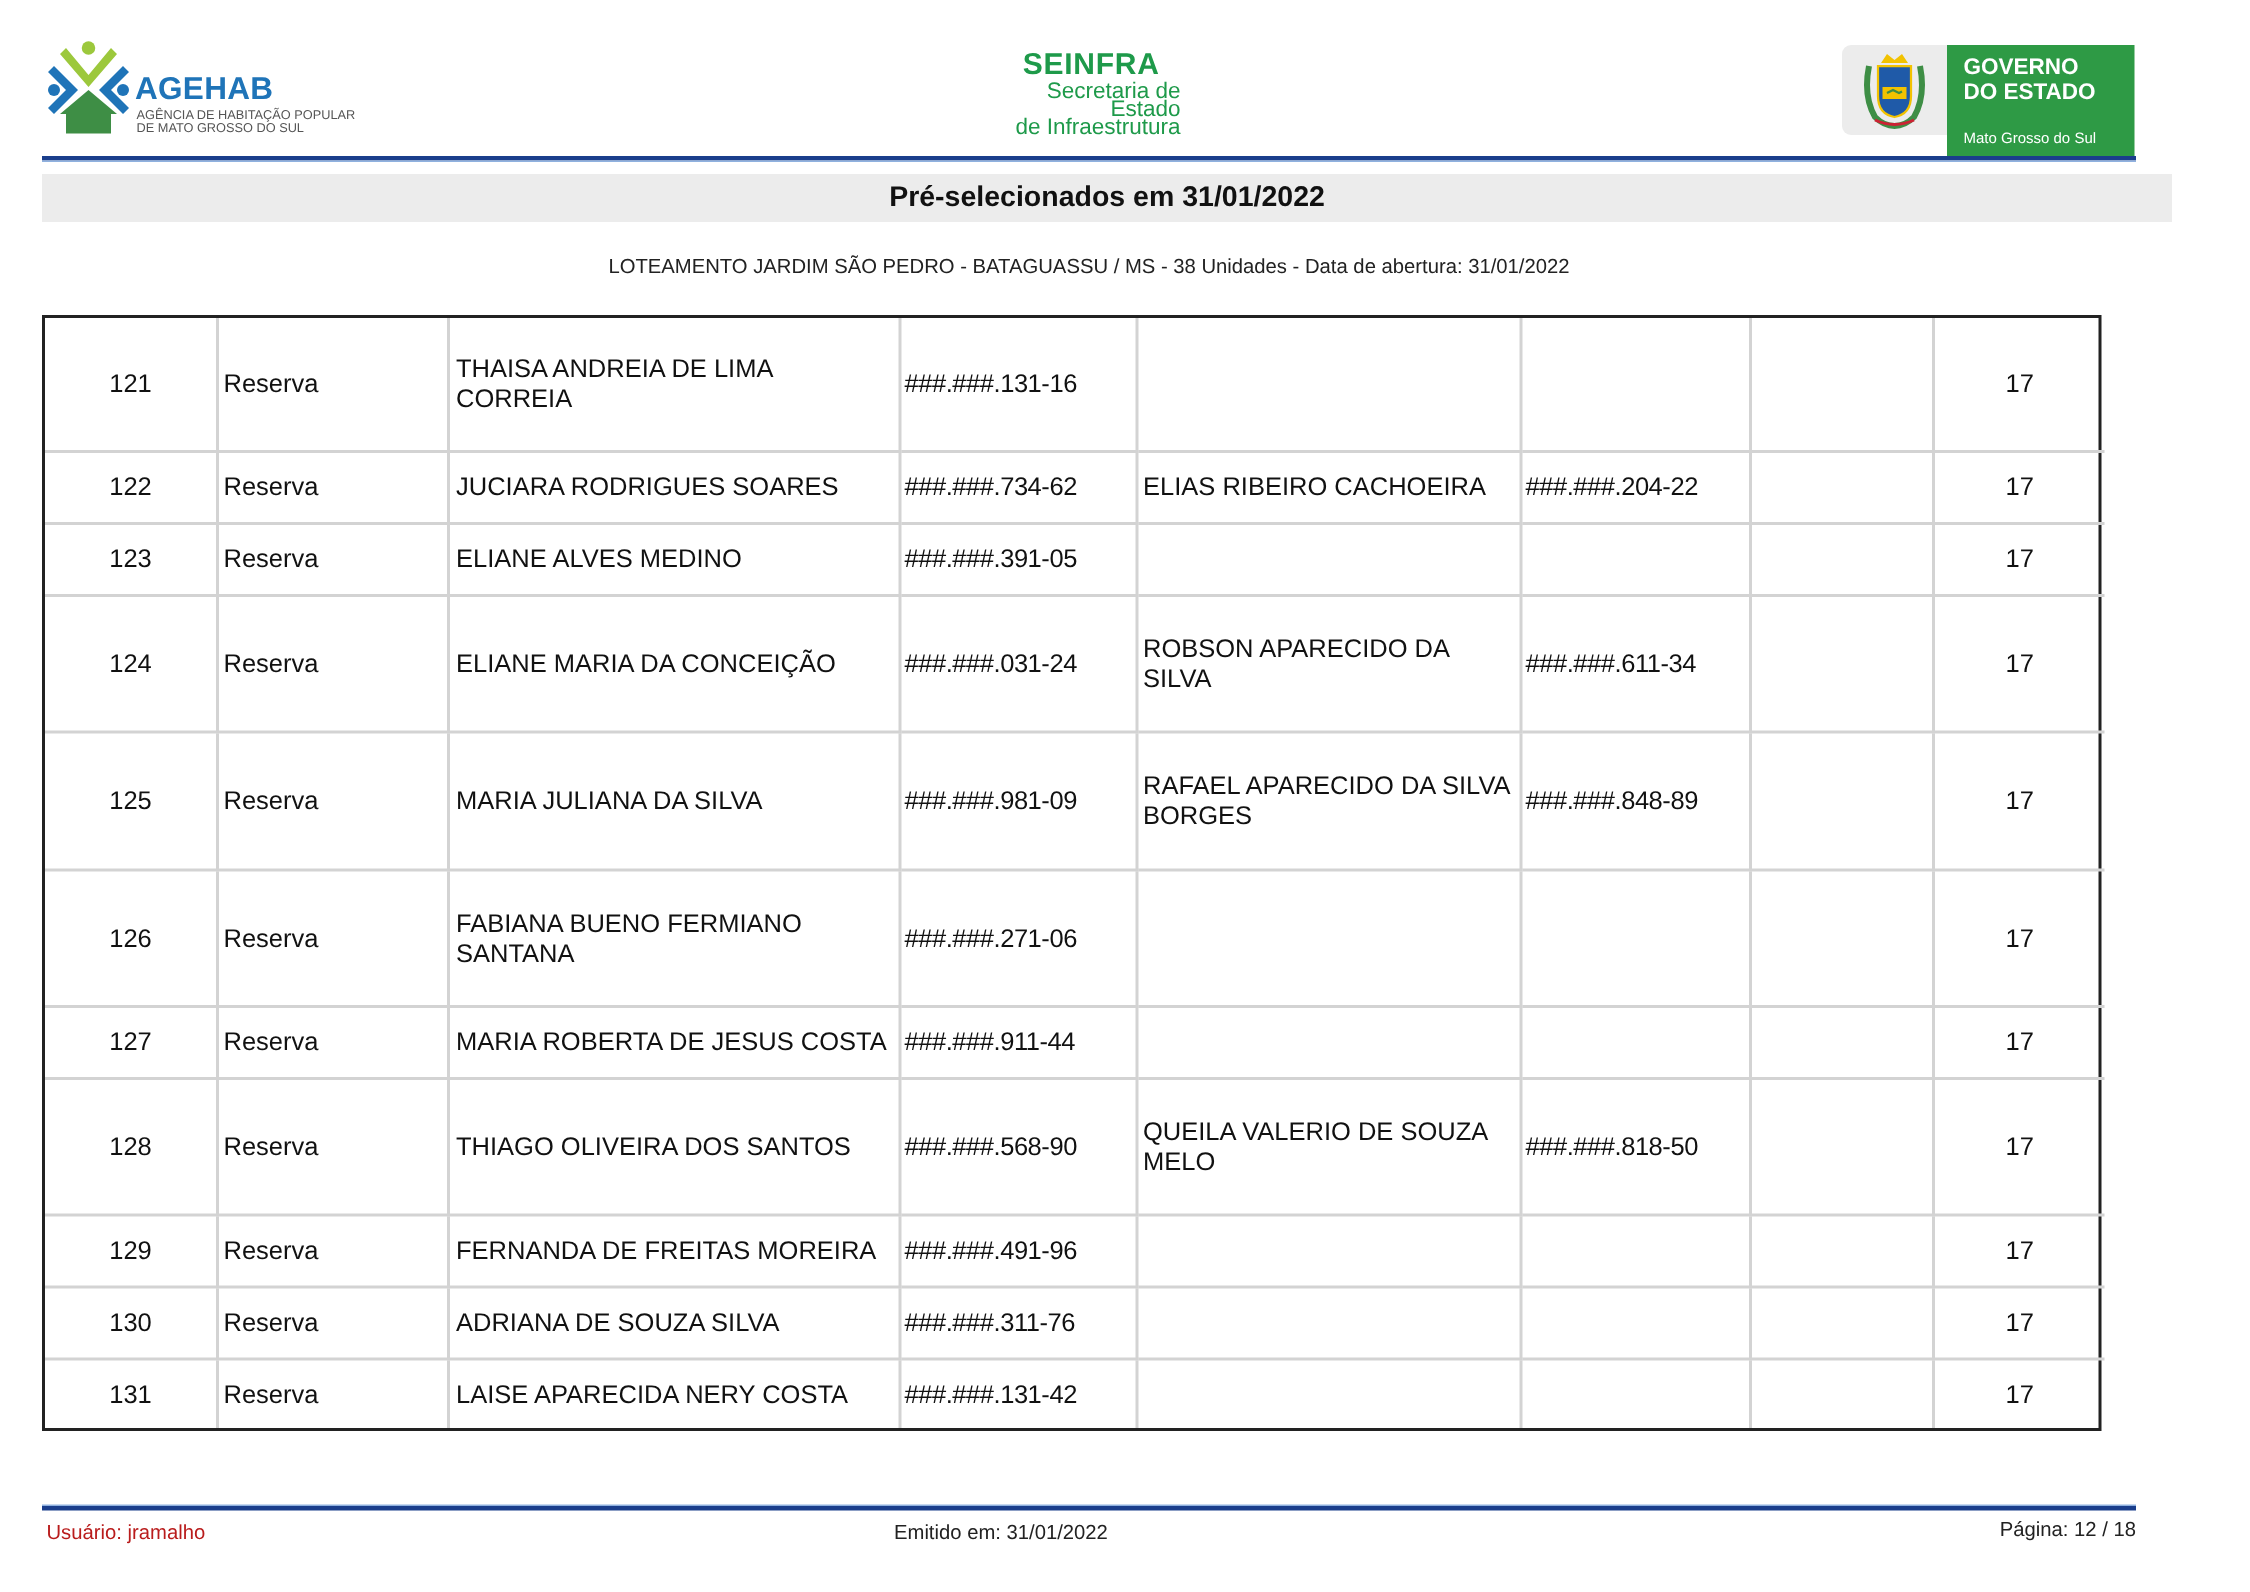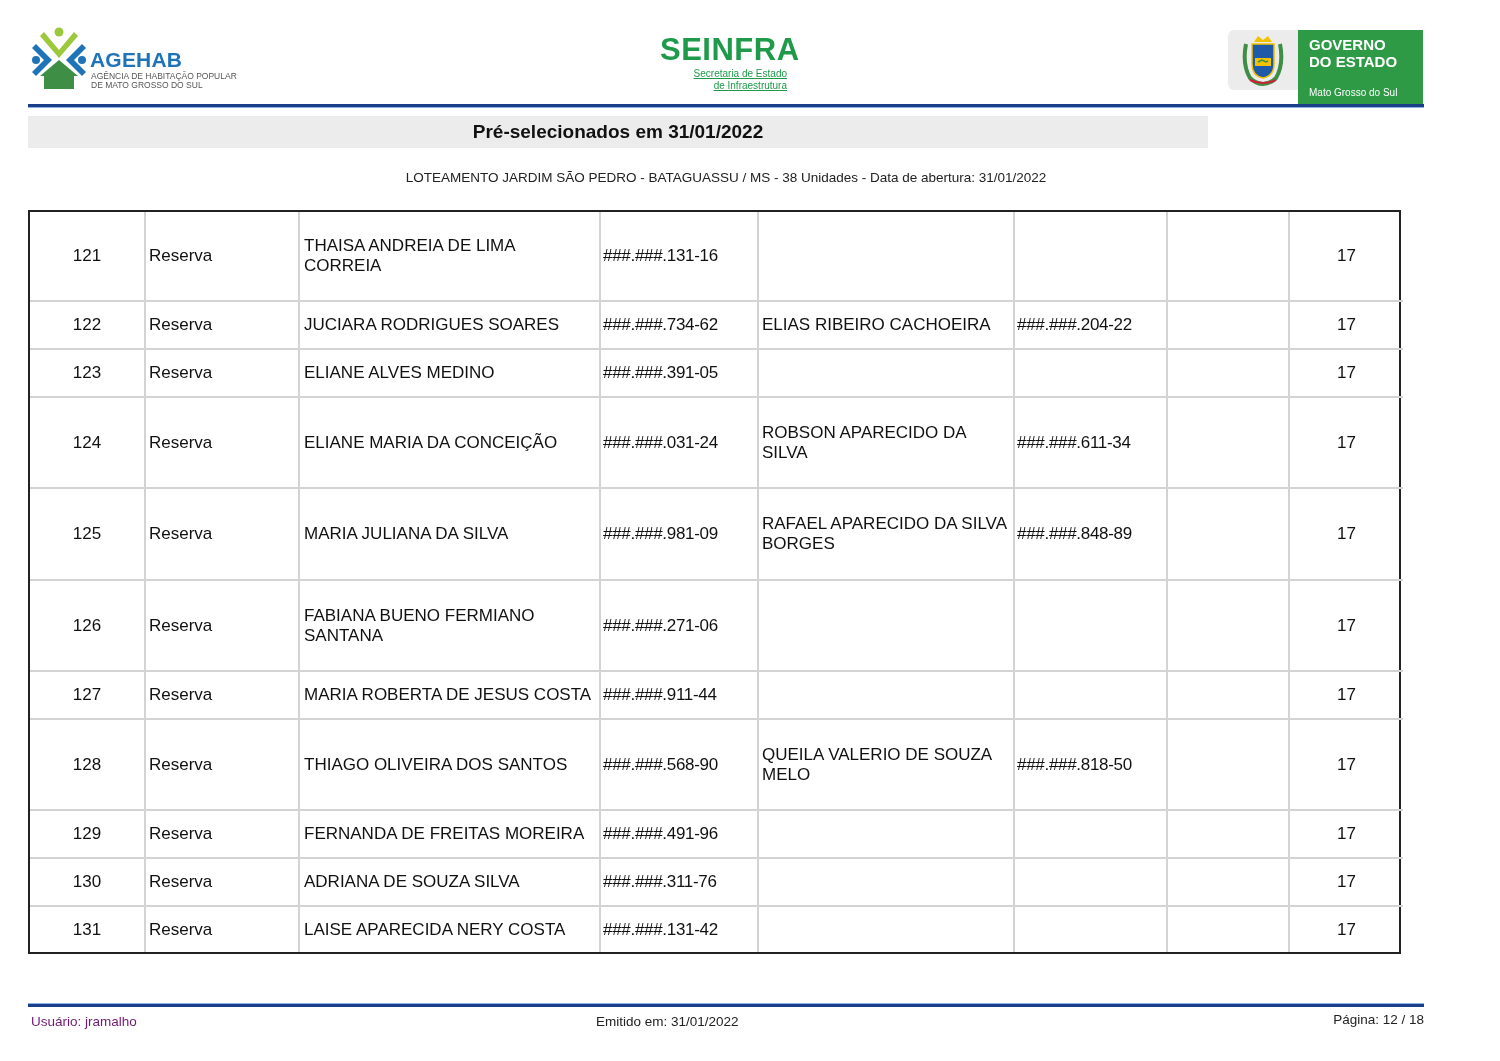--- a/index.html
+++ b/index.html
@@ -6,34 +6,34 @@
     html, body { width: 1500px; height: 1061px; background: #ffffff; overflow: hidden; }
     body { position: relative; font-family: "Liberation Sans", sans-serif; color: #111; }
 
     
     .logo-agehab { position: absolute; left: 30px; top: 26px; width: 200px; height: 66px; }
     .agehab-mark { position: absolute; left: 0; top: 0; width: 58px; height: 64px; }
     .agehab-name { position: absolute; left: 60px; top: 22px; font-size: 21px; font-weight: bold; color: #1f74b8; letter-spacing: 0.2px; }
     .agehab-sub { position: absolute; left: 61px; top: 46px; font-size: 8.5px; line-height: 9px; color: #555; text-transform: uppercase; white-space: nowrap; }
 
     .logo-seinfra { position: absolute; left: 660px; top: 32px; width: 135px; height: 62px; text-align: right; }
-    .seinfra-name { display: block; font-size: 31px; font-weight: bold; color: #1e9a4a; letter-spacing: 0.5px; text-align: center; }
-    .seinfra-sub { display: block; font-size: 10px; color: #1e9a4a; line-height: 12px; text-align: right; padding-right: 8px; text-decoration: underline; }
+    .seinfra-name { display: block; font-size: 20px; font-weight: bold; color: #1e9a4a; letter-spacing: 0.5px; text-align: center; }
+    .seinfra-sub { display: block; font-size: 15px; color: #1e9a4a; line-height: 12px; text-align: right; padding-right: 8px; }
 
     .logo-gov { position: absolute; left: 1228px; top: 30px; width: 195px; height: 60px; }
     .gov-crest-box { position: absolute; left: 0; top: 0; width: 70px; height: 60px; background: #ececec; border-radius: 6px 0 0 6px; }
     .gov-crest { position: absolute; left: 12px; top: 4px; width: 46px; height: 52px; }
     .gov-green { position: absolute; left: 70px; top: 0; width: 125px; height: 75px; background: #2e9a45; color: #fff; padding: 6px 0 0 11px; }
     .gov-line1, .gov-line2 { display: block; font-size: 15px; font-weight: bold; line-height: 17px; }
     .gov-line3 { display: block; font-size: 10px; line-height: 14px; margin-top: 16px; }
 
     
     .top-rule { position: absolute; left: 28px; top: 104px; width: 1396px; height: 3px; background: #1a3e8c; }
     .top-rule::after { content: ""; position: absolute; left: 0; top: 3px; width: 100%; height: 1px; background: #8fb1df; }
-    .title-bar { position: absolute; left: 28px; top: 116px; width: 1180px; height: 32px; background: #ececec; text-align: center; }
+    .title-bar { position: absolute; left: 28px; top: 116px; width: 1420px; height: 32px; background: #ececec; text-align: center; }
     .page-title { display: inline-block; font-size: 19px; font-weight: bold; line-height: 32px; color: #111; }
     .subtitle { position: absolute; left: 0; top: 170px; width: 1452px; text-align: center; font-size: 13.5px; color: #222; }
 
     
     .table-wrap { position: absolute; left: 28px; top: 210px; width: 1373px; height: 744px; border: 2px solid #222; }
     table { border-collapse: collapse; width: 100%; height: 100%; table-layout: fixed; }
     td { border: 2px solid #d3d3d3; font-size: 17px; line-height: 20px; vertical-align: middle; padding: 0 3px; color: #111; }
     tr:first-child td { border-top: none; }
     tr:last-child td { border-bottom: none; }
     td:first-child { border-left: none; }
@@ -42,21 +42,21 @@
     td.c-status { padding-left: 3px; }
     td.c-name { padding-left: 4px; }
     td.c-cpf { padding-left: 2px; letter-spacing: -0.3px; margin-top: 32px; }
     td.c-spouse { padding-left: 3px; }
     td.c-spcpf { padding-left: 2px; letter-spacing: -0.3px; }
     td.c-score { text-align: center; margin-left: 44px; }
 
     
     .bottom-rule { position: absolute; left: 28px; top: 1004px; width: 1396px; height: 3px; background: #1a3e8c; }
     .bottom-rule::before { content: ""; position: absolute; left: 0; top: -1px; width: 100%; height: 1px; background: #8fb1df; }
-    .footer-user { position: absolute; left: 31px; top: 1014px; font-size: 13.5px; color: #701a75; }
+    .footer-user { position: absolute; left: 31px; top: 1014px; font-size: 13.5px; color: #b91c1c; }
     .footer-issued { position: absolute; left: 596px; top: 1014px; font-size: 13.5px; color: #222; }
     .footer-page { position: absolute; right: 76px; top: 1012px; font-size: 13.5px; color: #222; }
   </style>
 </head>
 <body>
 
 <div class="logo-agehab">
   <svg class="agehab-mark" viewBox="0 0 58 64">
 
     <path d="M14 6 L29 24 L44 6 L48 10 L29 32 L10 10 Z" fill="#9cc83c"></path>

